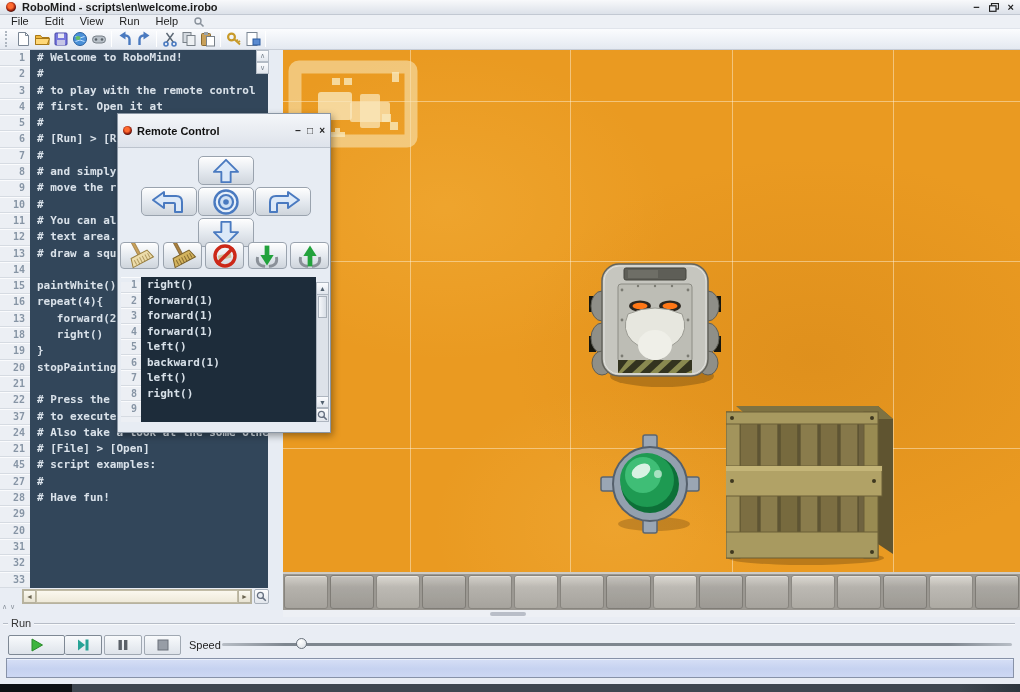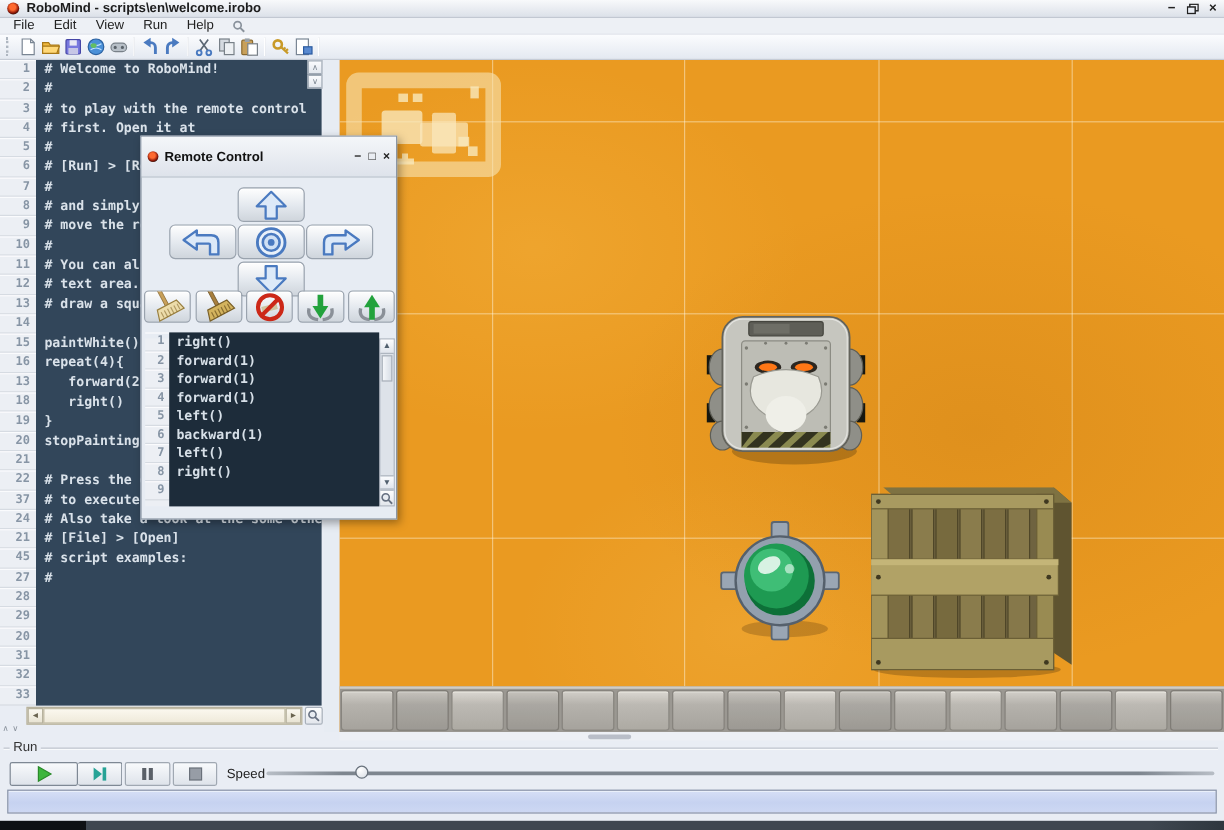--- a/index.html
+++ b/index.html
@@ -290,20 +290,21 @@
       <div class="code-row">   right()</div>
       <div class="code-row">}</div>
       <div class="code-row">stopPainting()</div>
       <div class="code-row"></div>
       <div class="code-row"># Press the green play button</div>
       <div class="code-row"># to execute it.</div>
       <div class="code-row"># Also take a look at the some other</div>
       <div class="code-row"># [File] &gt; [Open]</div>
       <div class="code-row"># script examples:</div>
       <div class="code-row">#</div>
+      <div class="code-row"># Have fun!</div>
       <div class="code-row"></div>
       <div class="code-row"></div>
       <div class="code-row"></div>
       <div class="code-row"></div>
     </div>
   <div id="ed-vtop">
       <span>∧</span>
       <span>∨</span>
     </div>
   <div id="ed-hscroll">

